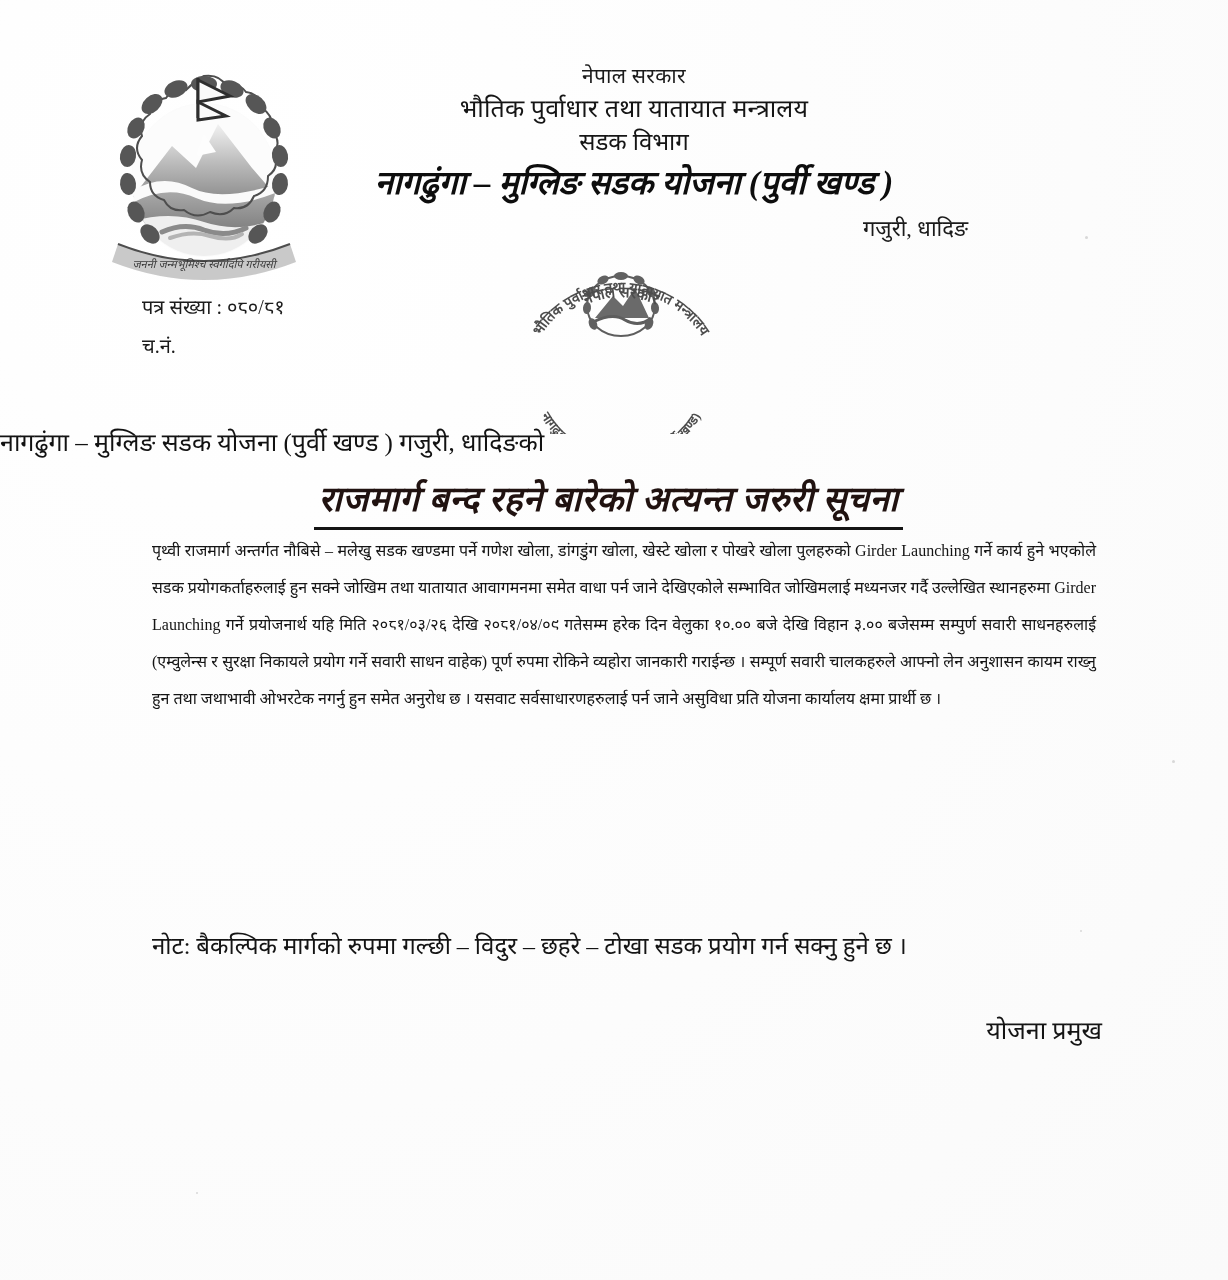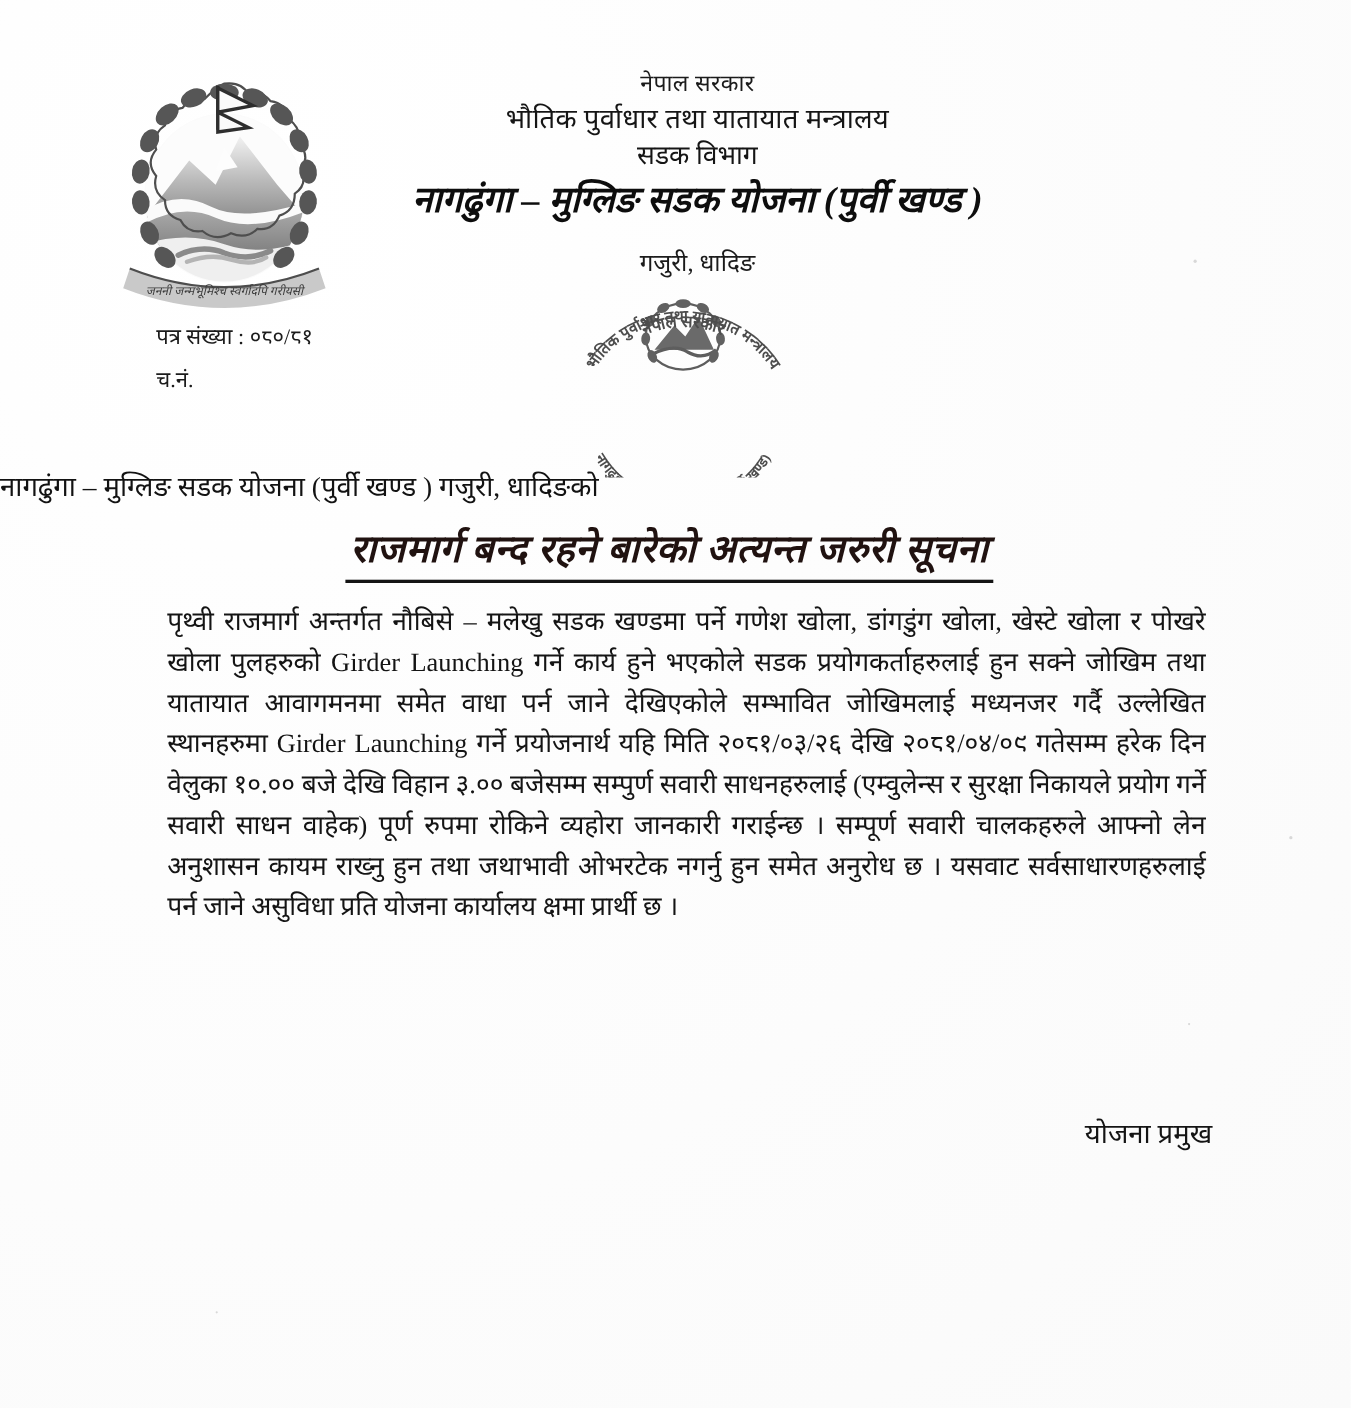--- a/index.html
+++ b/index.html
@@ -84,22 +84,23 @@
     font-size: 33px;
     font-weight: bold;
     line-height: 1.35;
     margin-top: 2px;
     white-space: nowrap;
     color: #0d0d0d;
     font-style: italic;
   }
   .place-line {
     font-size: 22px;
-    margin-top: 16px;
+    margin-top: 6px;
     color: #1b1b1b;
+    text-align: right;
   }
 
   
   .stamp {
     position: absolute;
     left: 512px;
     top: 244px;
     width: 218px;
     height: 190px;
     opacity: .82;
@@ -140,23 +141,23 @@
     letter-spacing: .5px;
     color: #201210;
     padding: 0 4px 6px 4px;
     border-bottom: 3px solid #141414;
   }
 
   
   .body-text {
     position: absolute;
     left: 152px;
-    top: 548px;
+    top: 532px;
     width: 944px;
-    font-size: 24px;
+    font-size: 16px;
     line-height: 37px;
     text-align: justify;
     text-justify: inter-word;
     color: #141414;
   }
   .body-text p { margin: 0; }
   .note-line {
     position: absolute;
     left: 152px;
     top: 928px;
@@ -331,20 +332,21 @@
   <div class="subject-line">नागढुंगा – मुग्लिङ सडक योजना (पुर्वी खण्ड ) गजुरी, धादिङको</div>
 
   <div class="headline-wrap">
     <span class="headline">राजमार्ग बन्द रहने बारेको अत्यन्त जरुरी सूचना</span>
   </div>
 
   <div class="body-text">
     <p>पृथ्वी राजमार्ग अन्तर्गत नौबिसे – मलेखु  सडक खण्डमा पर्ने गणेश खोला, डांगडुंग खोला, खेस्टे खोला र पोखरे खोला पुलहरुको Girder Launching गर्ने कार्य हुने भएकोले सडक प्रयोगकर्ताहरुलाई हुन सक्ने जोखिम तथा यातायात आवागमनमा समेत वाधा पर्न जाने देखिएकोले सम्भावित जोखिमलाई मध्यनजर गर्दै उल्लेखित स्थानहरुमा Girder Launching गर्ने प्रयोजनार्थ यहि मिति २०८१/०३/२६ देखि २०८१/०४/०९ गतेसम्म हरेक दिन वेलुका १०.०० बजे देखि विहान ३.०० बजेसम्म सम्पुर्ण सवारी साधनहरुलाई (एम्वुलेन्स र सुरक्षा निकायले प्रयोग गर्ने सवारी साधन वाहेक) पूर्ण रुपमा रोकिने व्यहोरा जानकारी गराईन्छ । सम्पूर्ण सवारी चालकहरुले आफ्नो लेन अनुशासन कायम राख्नु हुन तथा जथाभावी ओभरटेक नगर्नु हुन समेत अनुरोध छ । यसवाट सर्वसाधारणहरुलाई पर्न जाने असुविधा प्रति योजना कार्यालय क्षमा प्रार्थी छ ।</p>
   </div>
 
+  <div class="note-line">नोट: बैकल्पिक मार्गको रुपमा गल्छी – विदुर – छहरे – टोखा सडक प्रयोग गर्न सक्नु हुने छ ।</div>
 
   <div class="signature">योजना प्रमुख</div>
 
   <div class="speck" style="left:1085px;top:236px;width:3px;height:3px;"></div>
   <div class="speck" style="left:1172px;top:760px;width:3px;height:3px;"></div>
   <div class="speck" style="left:1080px;top:930px;width:2px;height:2px;"></div>
   <div class="speck" style="left:196px;top:1192px;width:2px;height:2px;"></div>
 </div>
 
 </body></html>

